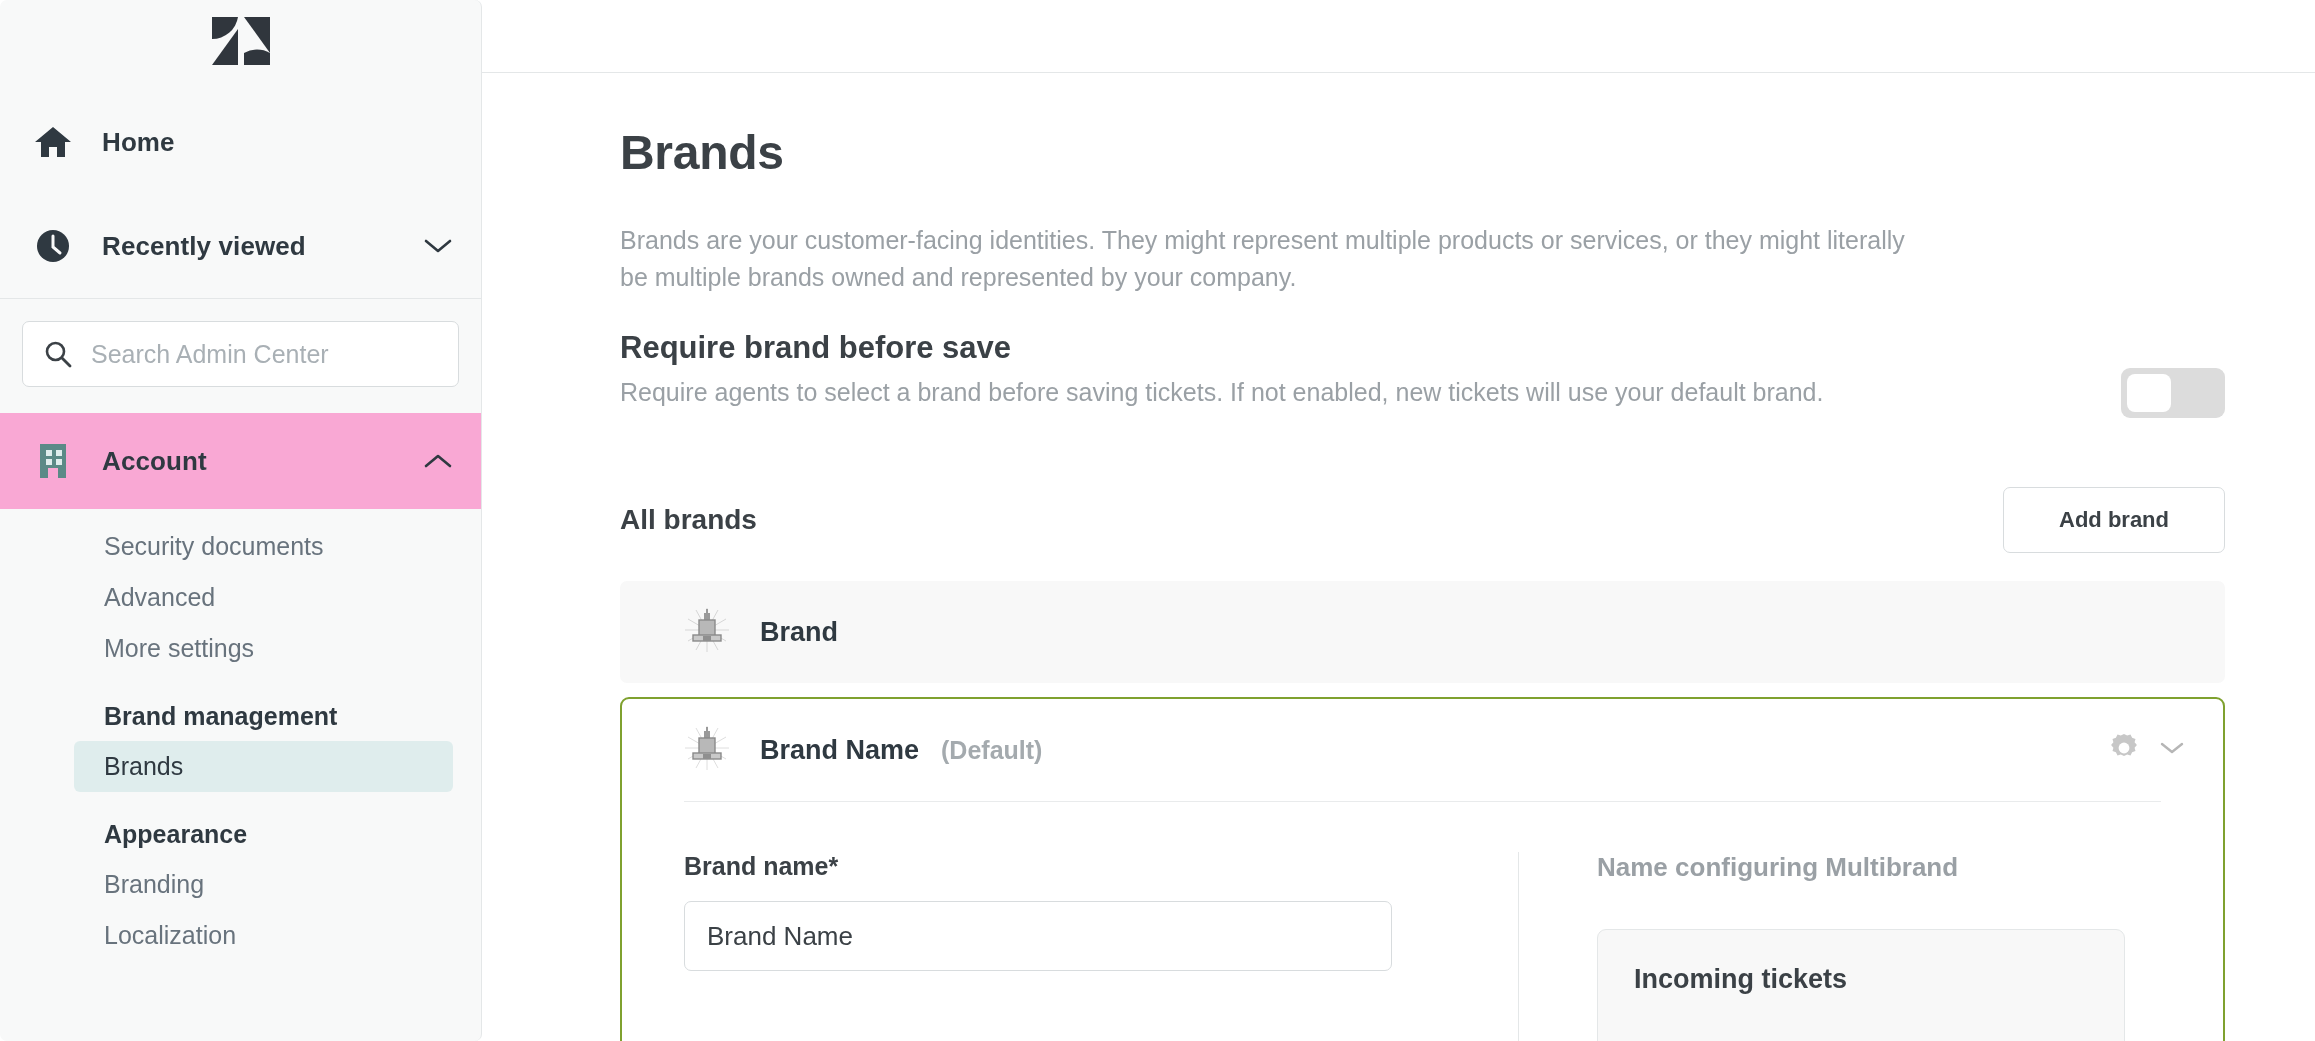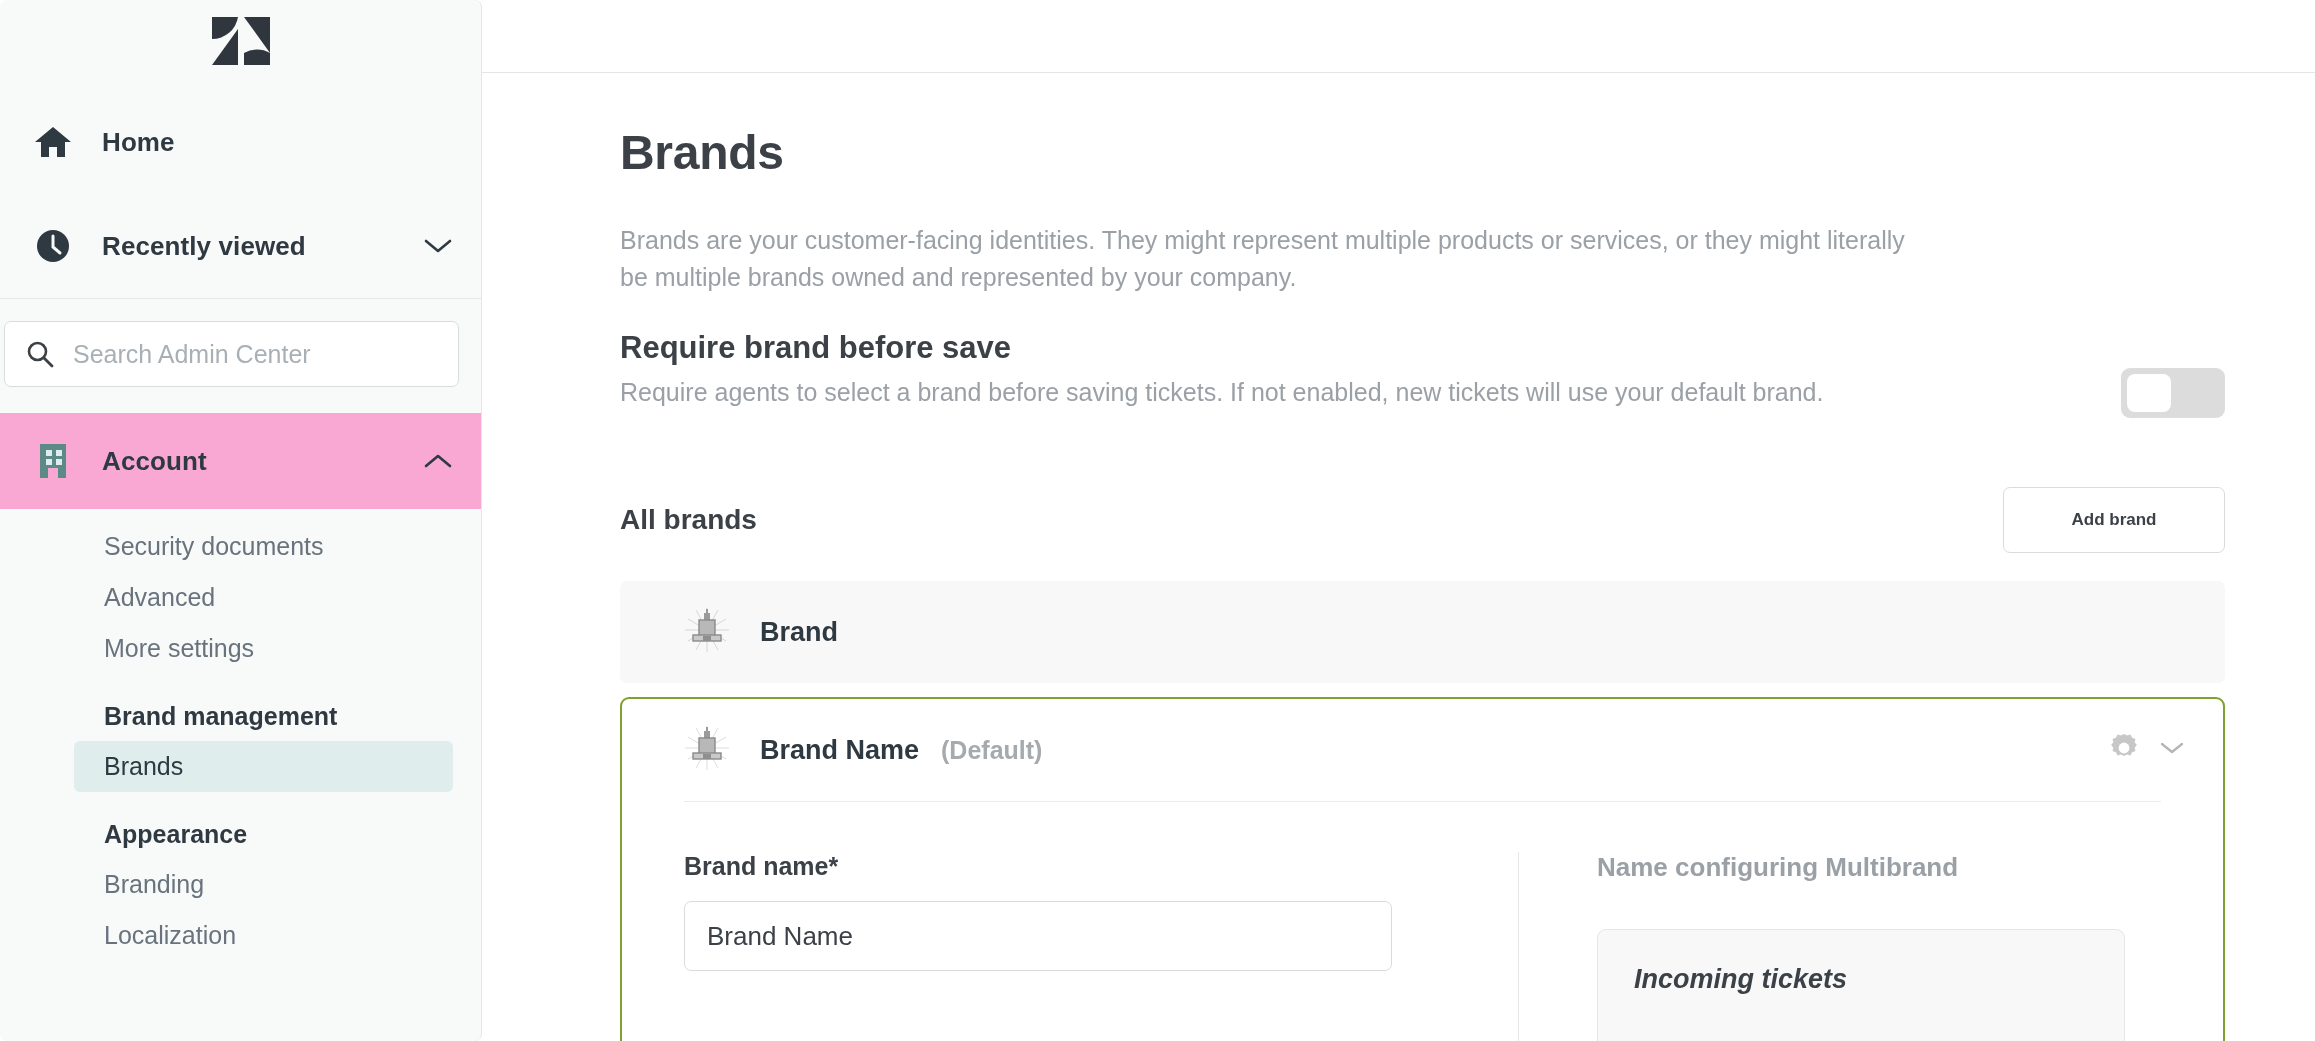--- a/index.html
+++ b/index.html
@@ -65,21 +65,21 @@
     flex: 1;
   }
   .chev { width: 30px; height: 18px; flex: 0 0 30px; }
 
   .divider {
     height: 1px;
     background: #e4e7e8;
     width: 100%;
   }
 
-  .search-wrap { padding: 22px 22px 26px 4px; }
+  .search-wrap { padding: 22px 22px 26px 22px; }
   .search-box {
     height: 66px;
     border: 1px solid #d8dcde;
     border-radius: 7px;
     background: #ffffff;
     display: flex;
     align-items: center;
     padding: 0 20px;
   }
   .search-box .sicon { flex: 0 0 34px; display: flex; align-items: center; }
@@ -198,21 +198,21 @@
     color: #3b4146;
     flex: 1;
   }
   .add-brand-btn {
     height: 66px;
     min-width: 222px;
     border: 1px solid #d8dcde;
     border-radius: 7px;
     background: #ffffff;
     font-family: "Liberation Sans", sans-serif;
-    font-size: 17px;
+    font-size: 22px;
     font-weight: bold;
     color: #3b4146;
     cursor: pointer;
     padding: 0 24px;
   }
 
   .brand-head-card {
     margin-top: 28px;
     margin-right: 90px;
     height: 102px;
@@ -305,21 +305,20 @@
     width: 528px;
     border: 1px solid #e4e7e8;
     border-radius: 9px;
     background: #f8f8f8;
     padding: 34px 36px 60px 36px;
   }
   .help-card-title {
     font-size: 27px;
     font-weight: bold;
     color: #3b4146;
-    font-style: italic;
   }
 </style>
 </head>
 <body>
 
 <div id="app">
 
   <aside class="sidebar">
 
     <div class="logo-wrap">

